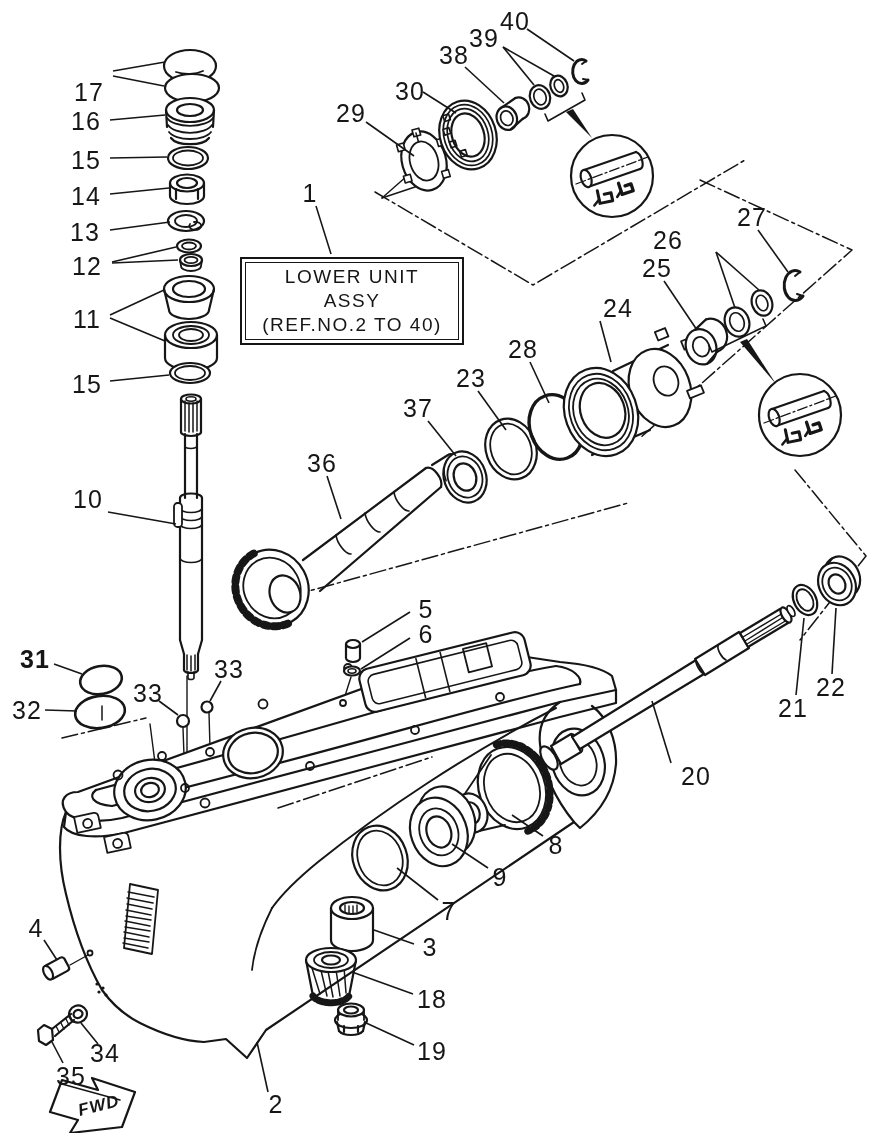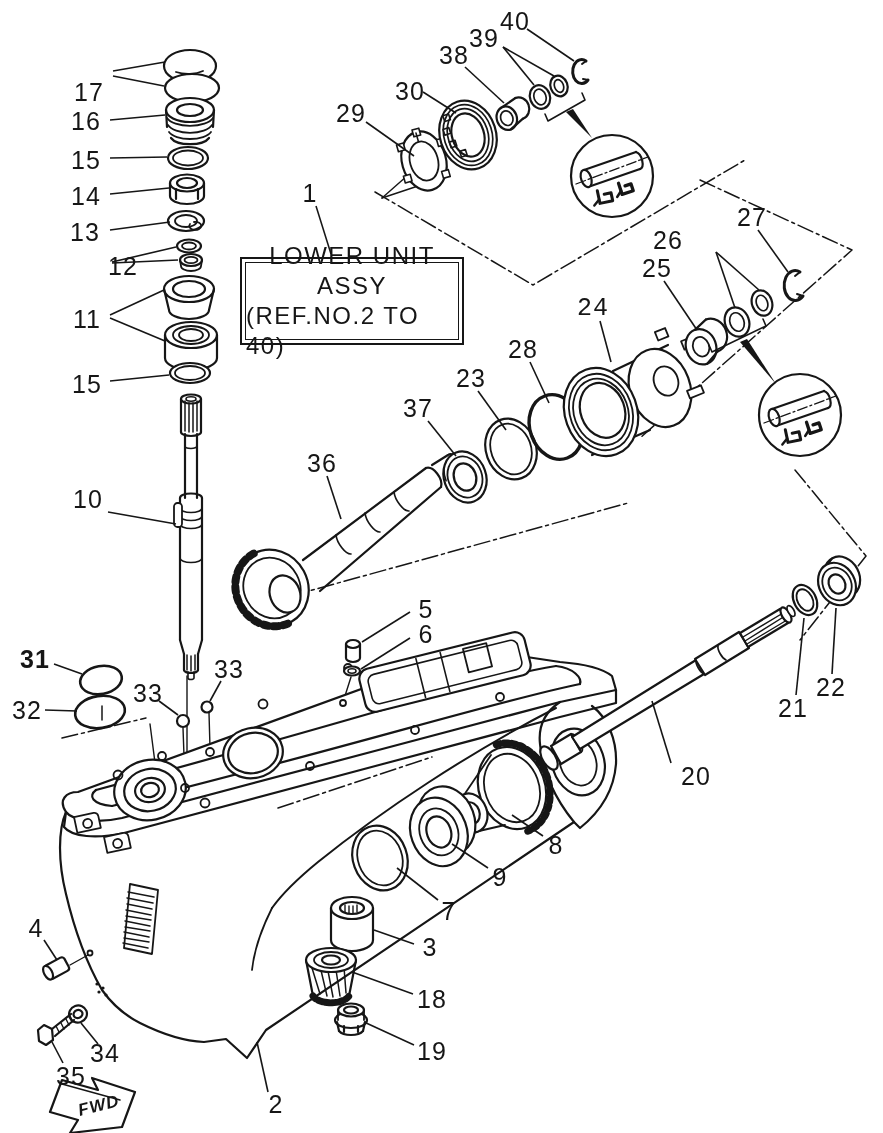--- a/index.html
+++ b/index.html
@@ -17,21 +17,21 @@
     font-size:25px;color:#161616;letter-spacing:1px;
     white-space:nowrap;user-select:none;line-height:1;
   }
   .label-box{
     position:absolute;left:240px;top:257px;width:224px;height:88px;
     border:2.5px solid #161616;box-sizing:border-box;padding:3px;
   }
   .label-box .inner{
     width:100%;height:100%;border:1.5px solid #161616;box-sizing:border-box;
     display:flex;flex-direction:column;align-items:center;justify-content:center;
-    font-size:24px;letter-spacing:1.5px;color:#161616;line-height:1.25;
+    font-size:19px;letter-spacing:1.5px;color:#161616;line-height:1.25;
   }
   .fwd{
     position:absolute;left:78px;top:1096px;transform:rotate(-14deg);
     font-size:17px;font-style:italic;font-weight:bold;color:#161616;letter-spacing:1px;
   }
   #leader-svg line{stroke:#161616;stroke-width:1.6;}
 </style>
 </head>
 <body>
 
@@ -567,34 +567,34 @@
       <div class="callout" style="left: 276px; top: 1104px;">2</div>
       <div class="callout" style="left: 430px; top: 947px;">3</div>
       <div class="callout" style="left: 36px; top: 928px;">4</div>
       <div class="callout" style="left: 426px; top: 609px;">5</div>
       <div class="callout" style="left: 426px; top: 634px;">6</div>
       <div class="callout" style="left: 449px; top: 911px;">7</div>
       <div class="callout" style="left: 556px; top: 845px;">8</div>
       <div class="callout" style="left: 500px; top: 877px;">9</div>
       <div class="callout" style="left: 88px; top: 499px;">10</div>
       <div class="callout" style="left: 87px; top: 319px;">11</div>
-      <div class="callout" style="left: 87px; top: 266px; margin-left: 36px;">12</div>
+      <div class="callout" style="left: 87px; top: 266px;">12</div>
       <div class="callout" style="left: 85px; top: 232px;">13</div>
       <div class="callout" style="left: 86px; top: 196px;">14</div>
       <div class="callout" style="left: 86px; top: 160px;">15</div>
       <div class="callout" style="left: 86px; top: 121px;">16</div>
       <div class="callout" style="left: 89px; top: 74px; margin-top: 18px;">17</div>
       <div class="callout" style="left: 87px; top: 384px;">15</div>
       <div class="callout" style="left: 432px; top: 999px;">18</div>
       <div class="callout" style="left: 432px; top: 1051px;">19</div>
       <div class="callout" style="left: 696px; top: 776px;">20</div>
       <div class="callout" style="left: 793px; top: 708px;">21</div>
       <div class="callout" style="left: 831px; top: 687px;">22</div>
       <div class="callout" style="left: 471px; top: 378px;">23</div>
-      <div class="callout" style="left: 593px; top: 308px; font-family: Liberation Mono, monospace;">24</div>
+      <div class="callout" style="left: 618px; top: 308px;">24</div>
       <div class="callout" style="left: 657px; top: 268px;">25</div>
       <div class="callout" style="left: 668px; top: 240px;">26</div>
       <div class="callout" style="left: 752px; top: 217px;">27</div>
       <div class="callout" style="left: 523px; top: 349px;">28</div>
       <div class="callout" style="left: 351px; top: 113px;">29</div>
       <div class="callout" style="left: 410px; top: 91px;">30</div>
       <div class="callout" style="left: 35px; top: 659px; font-weight: bold;">31</div>
       <div class="callout" style="left: 27px; top: 710px;">32</div>
       <div class="callout" style="left: 148px; top: 693px;">33</div>
       <div class="callout" style="left: 229px; top: 669px;">33</div>

